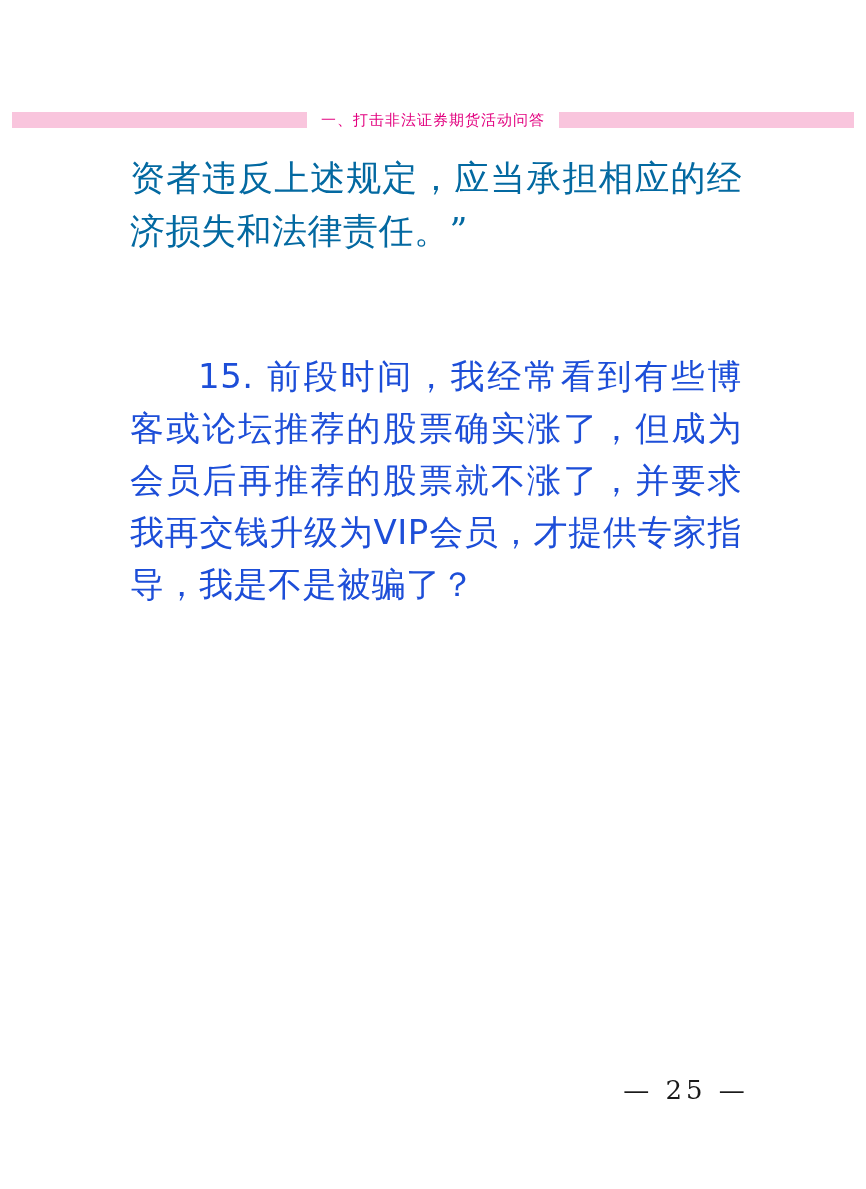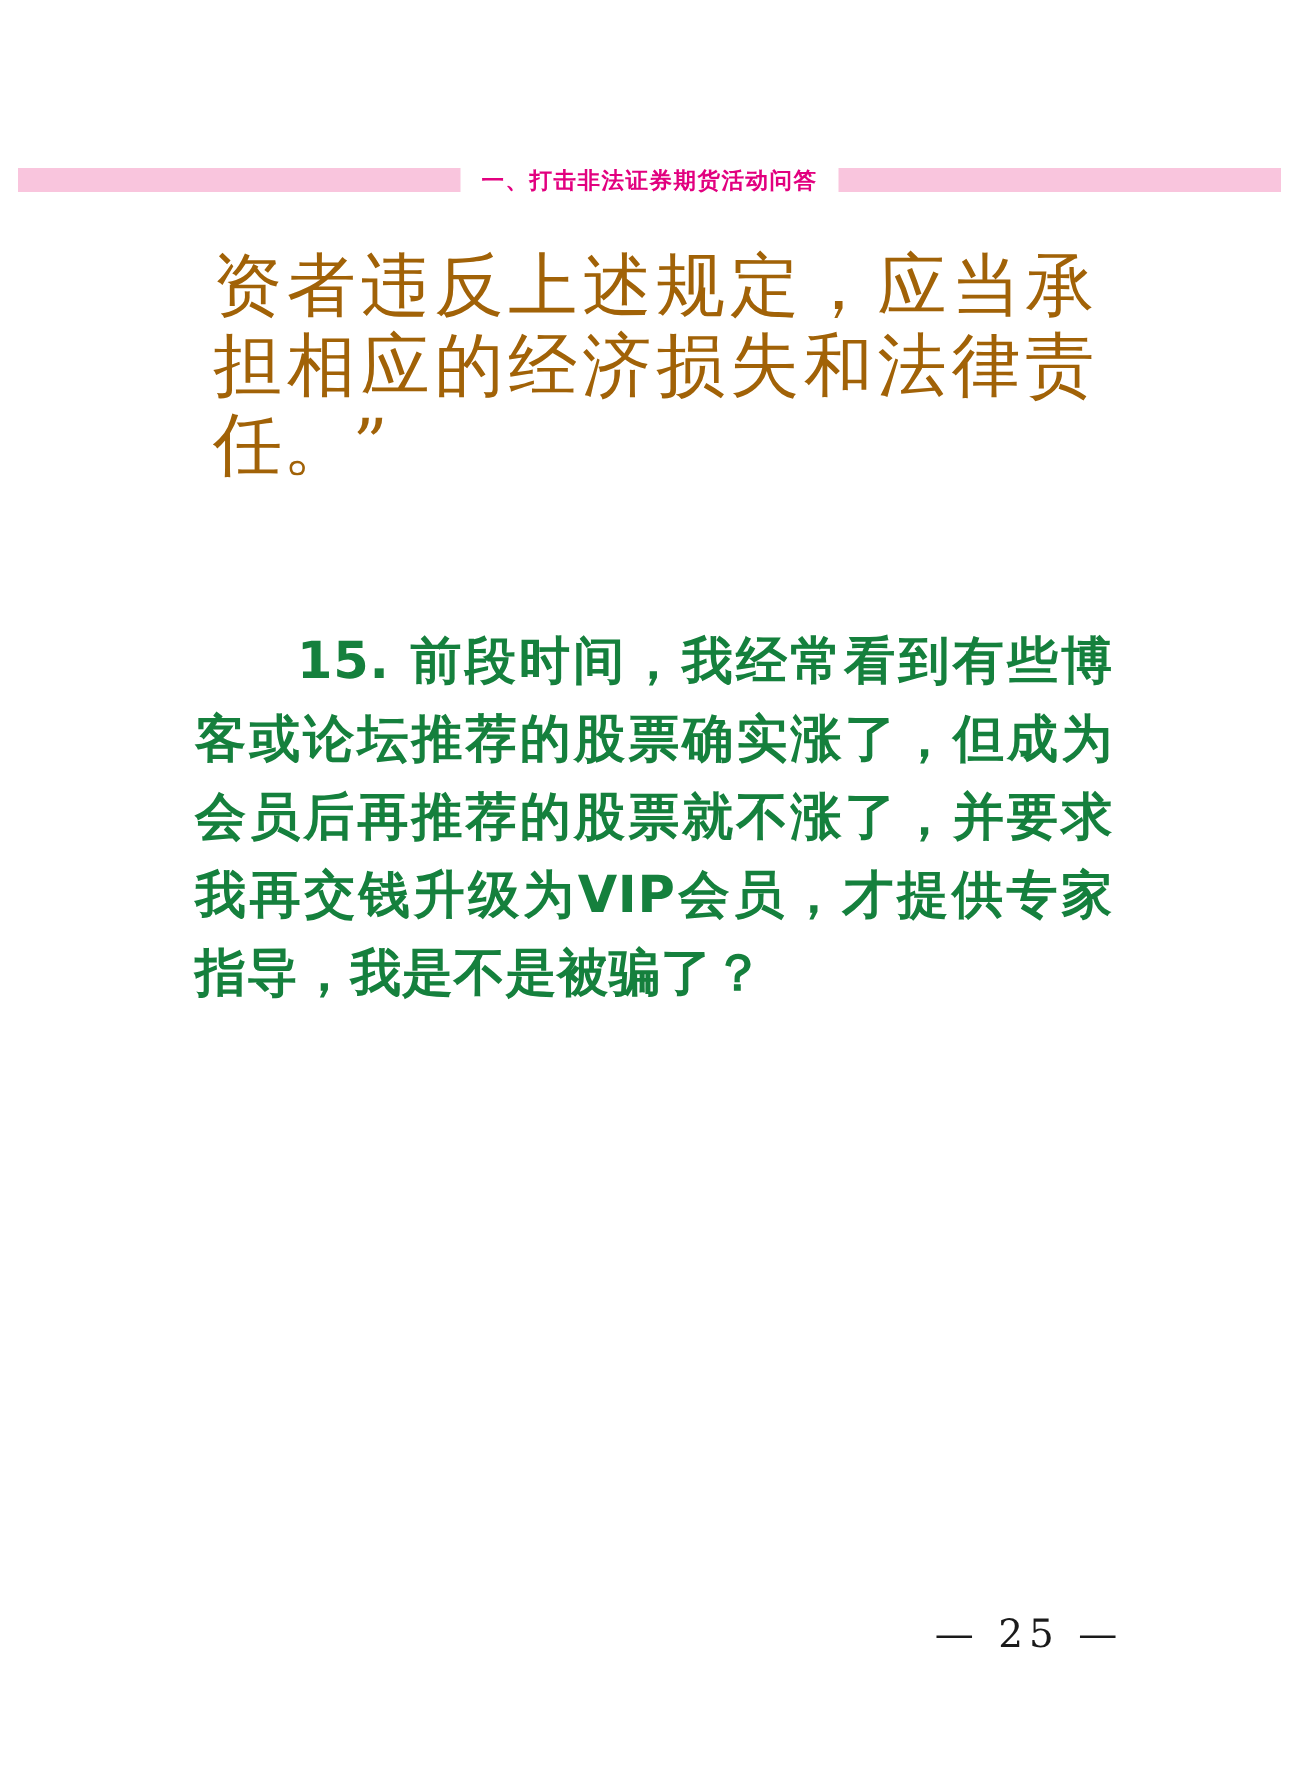--- a/index.html
+++ b/index.html
@@ -36,60 +36,60 @@
   }
   .header-rule {
     flex: 1 1 auto;
     height: 16px;
     background: #f9c5dd;
   }
   .header-title {
     flex: 0 0 auto;
     padding: 0 14px;
     font-family: "DejaVu Sans", "Liberation Sans", sans-serif;
-    font-weight: bold;
+    font-weight: normal;
     font-size: 15px;
     letter-spacing: 1px;
     color: #e2007f;
     white-space: nowrap;
     line-height: 24px;
   }
 
   
   .content {
     position: absolute;
     left: 130px;
     top: 152px;
     width: 612px;
   }
 
   .para {
-    font-size: 46px;
+    font-size: 35px;
     line-height: 53px;
-    color: #a16207;
+    color: #0369a1;
     letter-spacing: 0.5px;
     text-align: justify;
     text-justify: inter-ideograph;
-    margin: 12px;
+    margin: 0;
   }
   .para.indent {
     text-indent: 70px;
   }
   .para + .para {
     margin-top: 0;
   }
 
   
   .question {
     margin-top: 92px;
     font-family: "DejaVu Sans", "Liberation Sans", sans-serif;
-    font-weight: bold;
+    font-weight: normal;
     font-size: 34px;
     line-height: 52px;
-    color: #15803d;
+    color: #1d4ed8;
     letter-spacing: 0.5px;
     text-indent: 68px;
     text-align: justify;
     text-justify: inter-ideograph;
   }
 
   
   .footer {
     position: absolute;
     left: 0;

